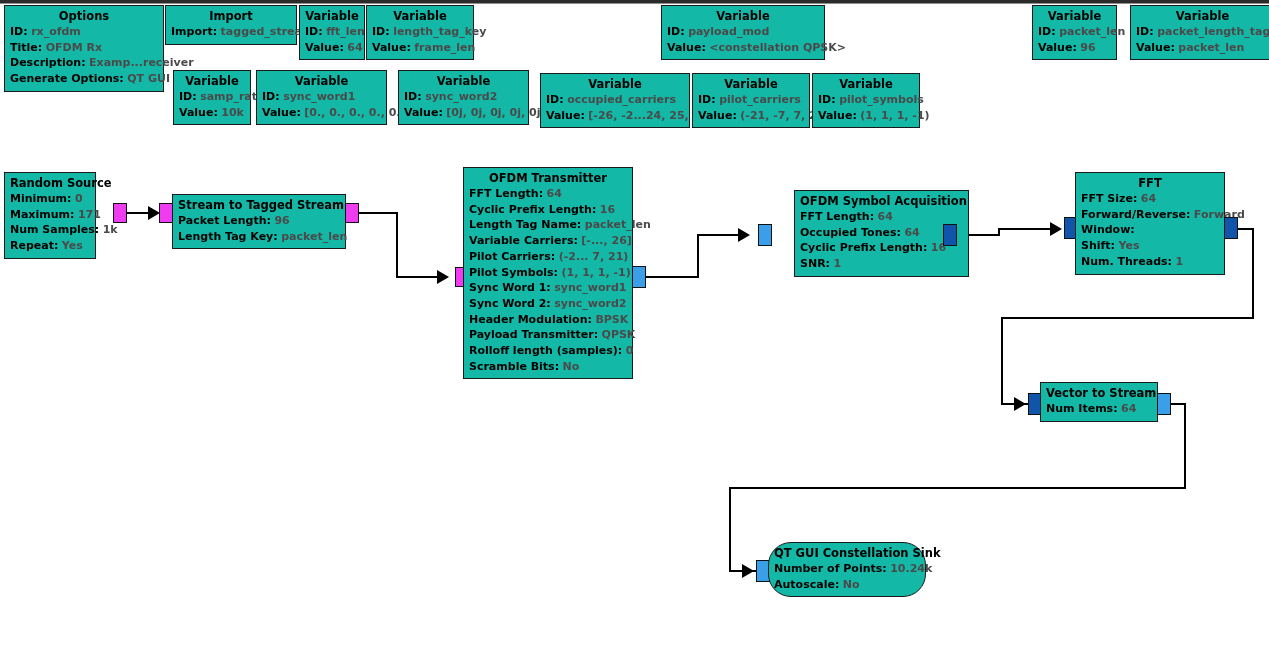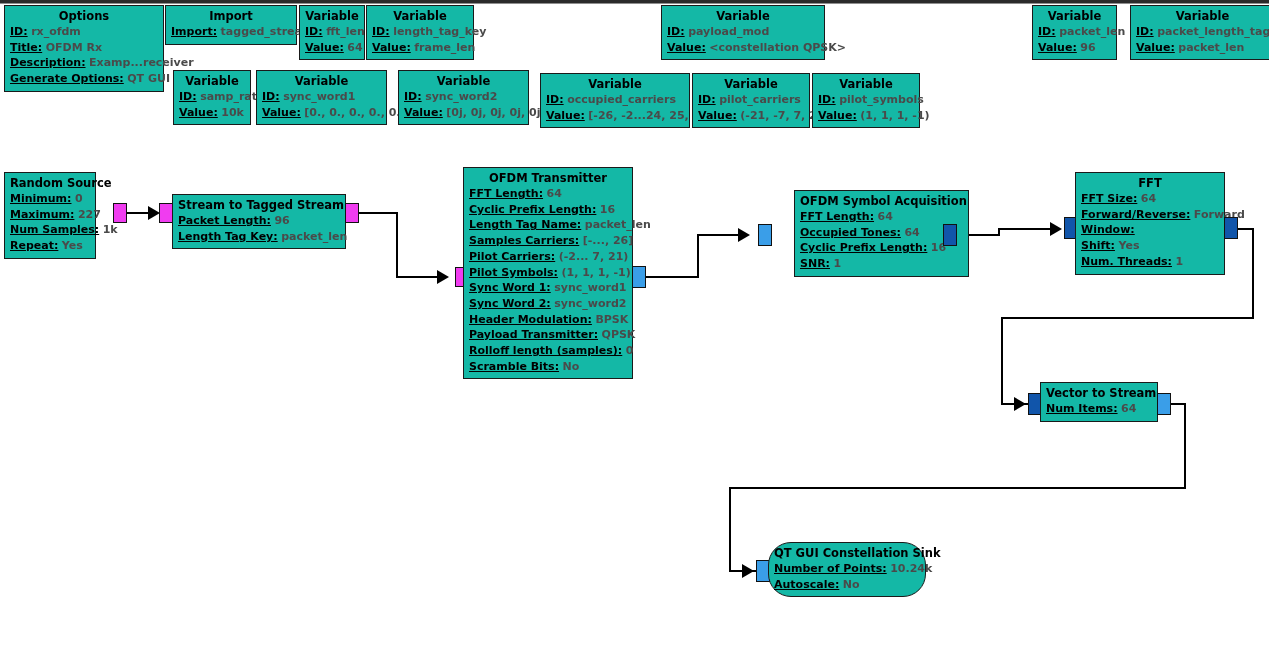--- a/index.html
+++ b/index.html
@@ -54,21 +54,20 @@
   }
   .block .row {
     display: block;
     font-size: 11px;
     line-height: 15.7px;
     color: #3a3a3a;
   }
   .block .row .k {
     font-weight: bold;
     color: #000000;
-    text-decoration: underline;
   }
   .block .row .v {
     font-weight: bold;
     color: #4a4a4a;
   }
 
   
   .port {
     position: absolute;
     box-sizing: border-box;
@@ -209,41 +208,41 @@
 
   <div class="block" style="left:812px; top:73px; width:108px;">
     <span class="title">Variable</span>
     <span class="row"><span class="k">ID:</span> <span class="v">pilot_symbols</span></span>
     <span class="row"><span class="k">Value:</span> <span class="v">(1, 1, 1, -1)</span></span>
   </div>
 
   <div class="block" style="left:4px; top:172px; width:92px;">
     <span class="title">Random Source</span>
     <span class="row"><span class="k">Minimum:</span> <span class="v">0</span></span>
-    <span class="row"><span class="k">Maximum:</span> <span class="v">227</span></span>
+    <span class="row"><span class="k">Maximum:</span> <span class="v">171</span></span>
     <span class="row"><span class="k">Num Samples:</span> <span class="v">1k</span></span>
     <span class="row"><span class="k">Repeat:</span> <span class="v">Yes</span></span>
   </div>
   <div class="port byte" style="left:113px; top:203px; width:14px; height:20px;"></div>
 
   <div class="port byte" style="left:159px; top:203px; width:14px; height:20px;"></div>
   <div class="block" style="left:172px; top:186px; width:174px;margin-top:8px;">
     <span class="title">Stream to Tagged Stream</span>
     <span class="row"><span class="k">Packet Length:</span> <span class="v">96</span></span>
     <span class="row"><span class="k">Length Tag Key:</span> <span class="v">packet_len</span></span>
   </div>
   <div class="port byte" style="left:345px; top:203px; width:14px; height:20px;"></div>
 
   <div class="port byte" style="left:455px; top:267px; width:14px; height:20px;"></div>
   <div class="block" style="left:463px; top:167px; width:170px;">
     <span class="title">OFDM Transmitter</span>
     <span class="row"><span class="k">FFT Length:</span> <span class="v">64</span></span>
     <span class="row"><span class="k">Cyclic Prefix Length:</span> <span class="v">16</span></span>
     <span class="row"><span class="k">Length Tag Name:</span> <span class="v">packet_len</span></span>
-    <span class="row"><span class="k">Samples Carriers:</span> <span class="v">[-..., 26]</span></span>
+    <span class="row"><span class="k">Variable Carriers:</span> <span class="v">[-..., 26]</span></span>
     <span class="row"><span class="k">Pilot Carriers:</span> <span class="v">(-2... 7, 21)</span></span>
     <span class="row"><span class="k">Pilot Symbols:</span> <span class="v">(1, 1, 1, -1)</span></span>
     <span class="row"><span class="k">Sync Word 1:</span> <span class="v">sync_word1</span></span>
     <span class="row"><span class="k">Sync Word 2:</span> <span class="v">sync_word2</span></span>
     <span class="row"><span class="k">Header Modulation:</span> <span class="v">BPSK</span></span>
     <span class="row"><span class="k">Payload Transmitter:</span> <span class="v">QPSK</span></span>
     <span class="row"><span class="k">Rolloff length (samples):</span> <span class="v">0</span></span>
     <span class="row"><span class="k">Scramble Bits:</span> <span class="v">No</span></span>
   </div>
   <div class="port complex" style="left:632px; top:266px; width:14px; height:22px;"></div>

